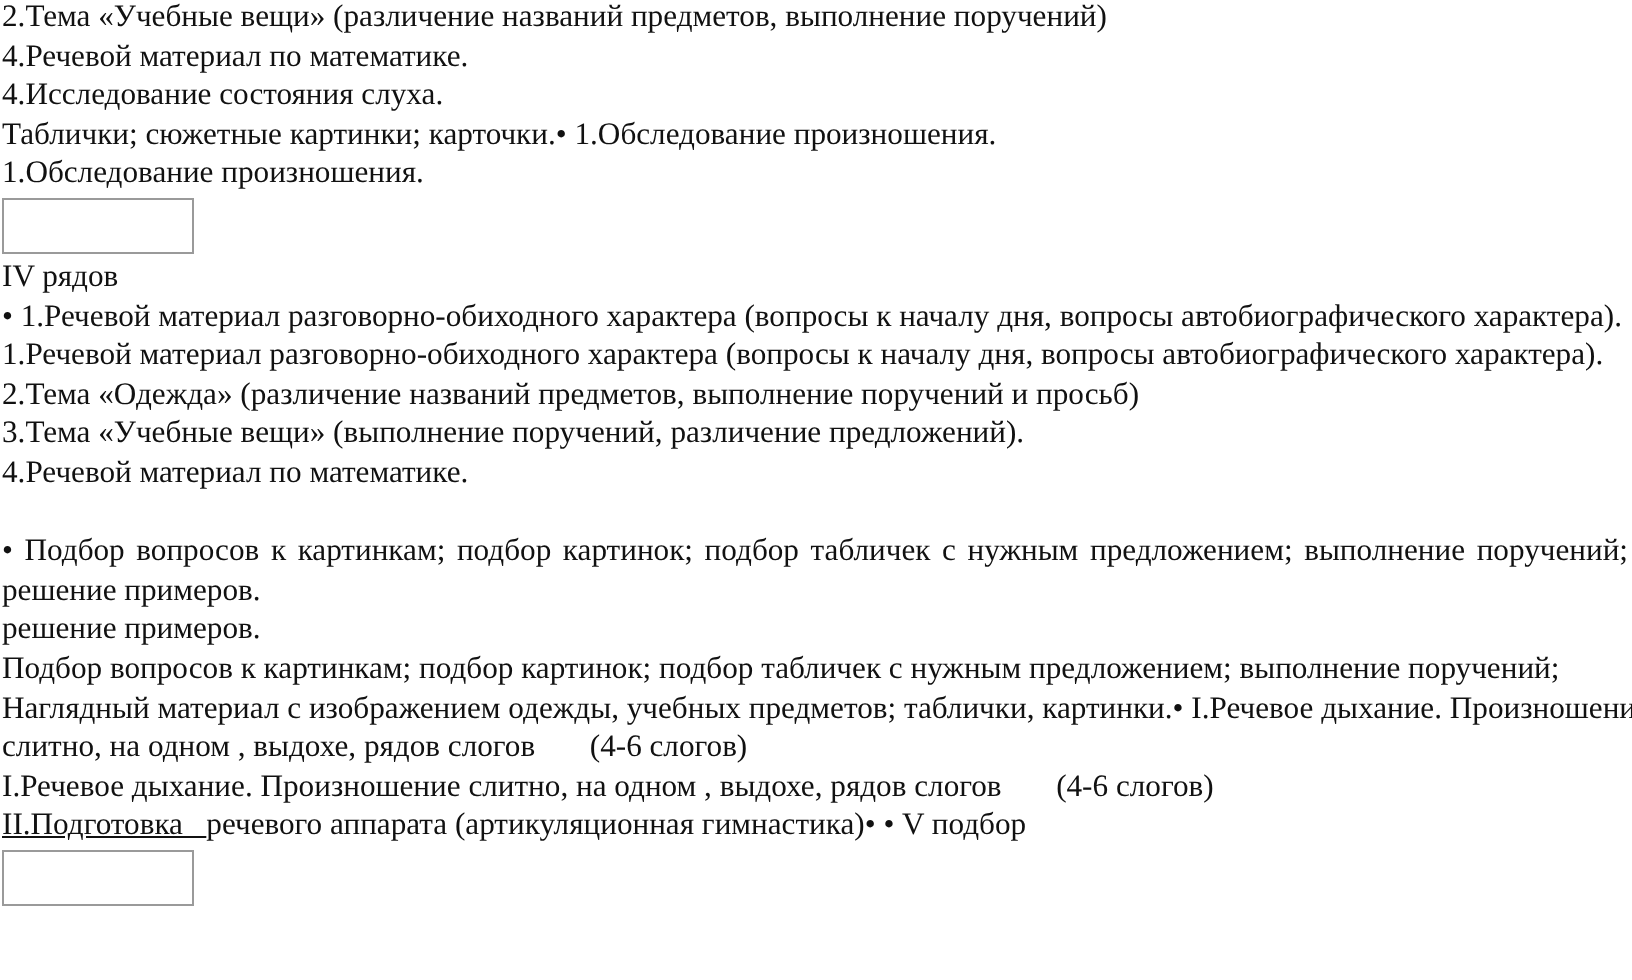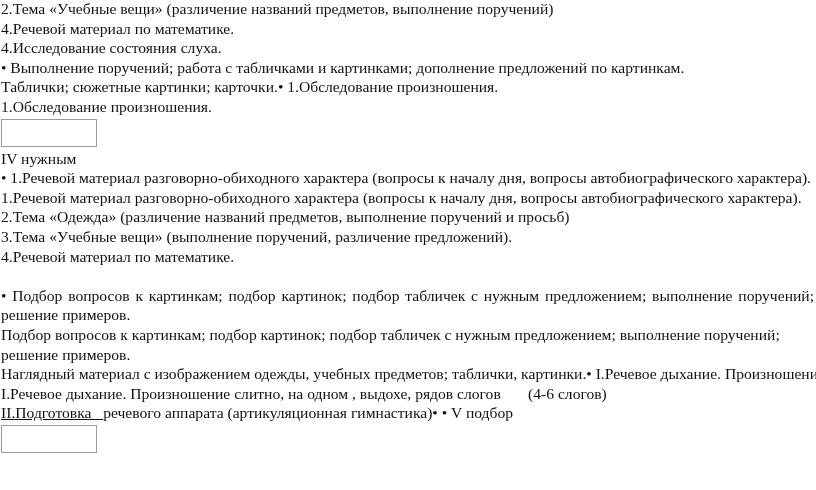--- a/index.html
+++ b/index.html
@@ -19,32 +19,32 @@
   .u { text-decoration: underline; white-space: pre; }
   .pre { white-space: pre; }
 </style>
 </head>
 <body>
 
 <div class="doc">
   <div class="line">2.Тема «Учебные вещи» (различение названий предметов, выполнение поручений)</div>
   <div class="line">4.Речевой материал по математике.</div>
   <div class="line">4.Исследование состояния слуха.</div>
-  <div class="line">• Выполнение поручений; работа с табличками и картинками; дополнение предложений по картинкам.</div>
   <div class="line">Таблички; сюжетные картинки; карточки.• 1.Обследование произношения.</div>
   <div class="line">1.Обследование произношения.</div>
   <div class="box"></div>
-  <div class="line">IV нужным</div>
+  <div class="line">IV рядов</div>
   <div class="line">• 1.Речевой материал разговорно-обиходного характера (вопросы к началу дня, вопросы автобиографического характера).</div>
   <div class="line">1.Речевой материал разговорно-обиходного характера (вопросы к началу дня, вопросы автобиографического характера).</div>
   <div class="line">2.Тема «Одежда» (различение названий предметов, выполнение поручений и просьб)</div>
   <div class="line">3.Тема «Учебные вещи» (выполнение поручений, различение предложений).</div>
   <div class="line">4.Речевой материал по математике.</div>
   <div class="blank"></div>
   <div class="justify">• Подбор вопросов к картинкам; подбор картинок; подбор табличек с нужным предложением; выполнение поручений; решение примеров.</div>
+  <div class="line">решение примеров.</div>
   <div class="line">Подбор вопросов к картинкам; подбор картинок; подбор табличек с нужным предложением; выполнение поручений;</div>
-  <div class="line">решение примеров.</div>
   <div class="line">Наглядный материал с изображением одежды, учебных предметов; таблички, картинки.• I.Речевое дыхание. Произношение</div>
+  <div class="line pre">слитно, на одном , выдохе, рядов слогов       (4-6 слогов)</div>
   <div class="line pre">I.Речевое дыхание. Произношение слитно, на одном , выдохе, рядов слогов       (4-6 слогов)</div>
   <div class="line"><span class="u">II.Подготовка   </span><span>речевого аппарата (артикуляционная гимнастика)• • V подбор</span></div>
   <div class="box"></div>
 
 </div>
 
 </body></html>

